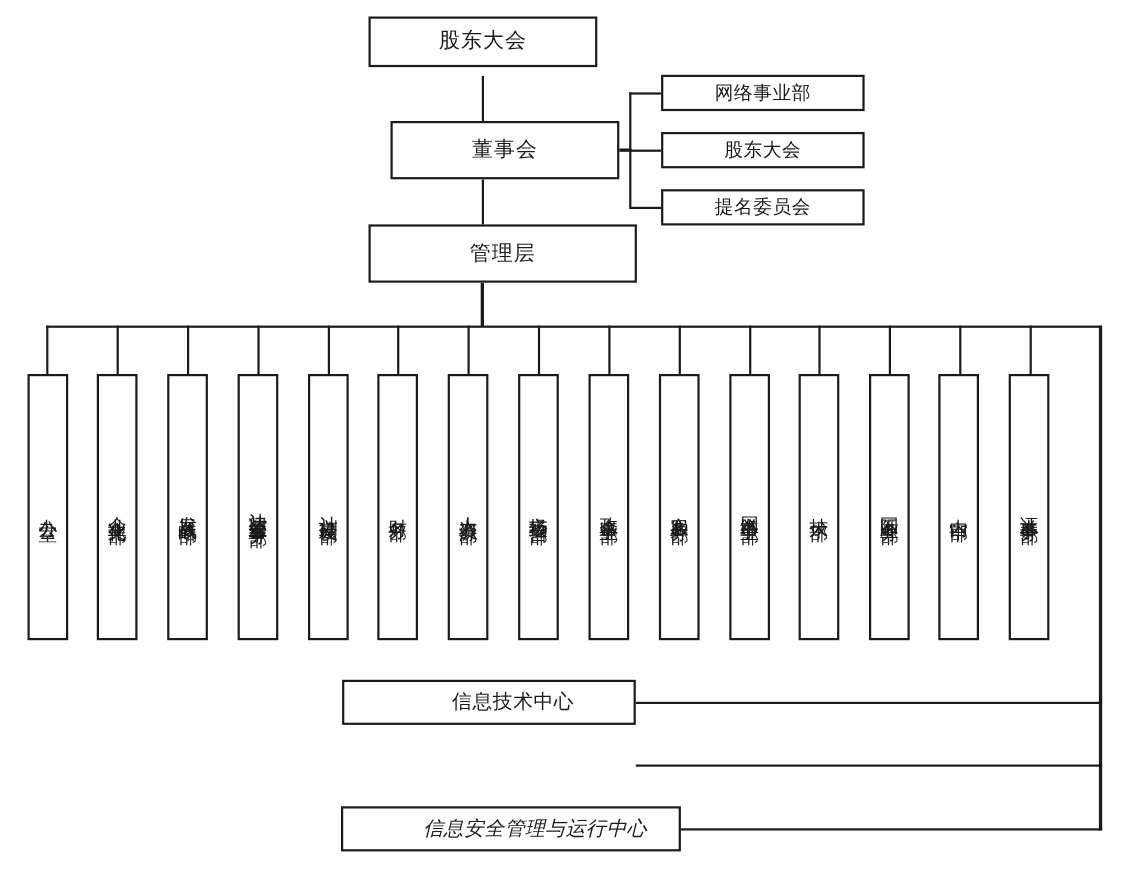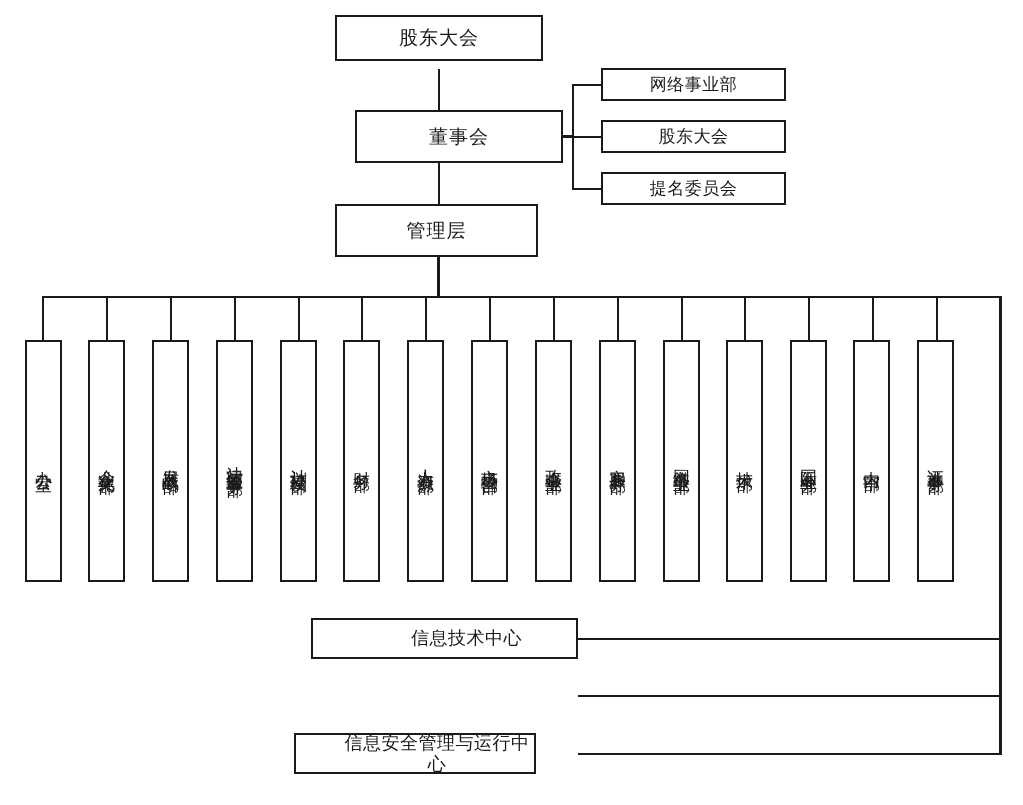--- a/index.html
+++ b/index.html
@@ -85,21 +85,21 @@
   </div>
 
   <div class="line v" style="left:438px; top:69px; height:42px;"></div>
 
   <div class="node h-box" style="left:335px; top:110px; width:208px; height:53px;margin-left:20px;">
     <span>董事会</span>
   </div>
 
   <div class="line v" style="left:438px; top:163px; height:42px;"></div>
 
-  <div class="node h-box" style="left:335px; top:204px; width:203px; height:53px;">
+  <div class="node h-box" style="left:335px; top:204px; width:244px; height:53px;">
     <span>管理层</span>
   </div>
 
   <div class="line thick h" style="left:543px; top:135px; width:31px;"></div>
 
   <div class="line v" style="left:572px; top:84px; height:105px;"></div>
 
   <div class="line h" style="left:572px; top:84px; width:31px;"></div>
   <div class="line h" style="left:572px; top:136px; width:31px;"></div>
   <div class="line h" style="left:572px; top:188px; width:31px;"></div>
@@ -182,18 +182,18 @@
     <span class="vtext">证券事务部</span>
   </div>
 
   <div class="node center-box" style="left:311px; top:618px; width:267px; height:41px;">
     <span>信息技术中心</span>
   </div>
   <div class="line h" style="left:578px; top:638px; width:423px;"></div>
 
   <div class="line h" style="left:578px; top:695px; width:423px;"></div>
 
-  <div class="node center-box" style="left:294px; top:733px; width:242px; height:41px;">
+  <div class="node center-box" style="left:310px; top:733px; width:309px; height:41px;font-style:italic;">
     <span>信息安全管理与运行中心</span>
   </div>
   <div class="line h" style="left:578px; top:753px; width:423px;"></div>
 
 </div>
 
 </body></html>

